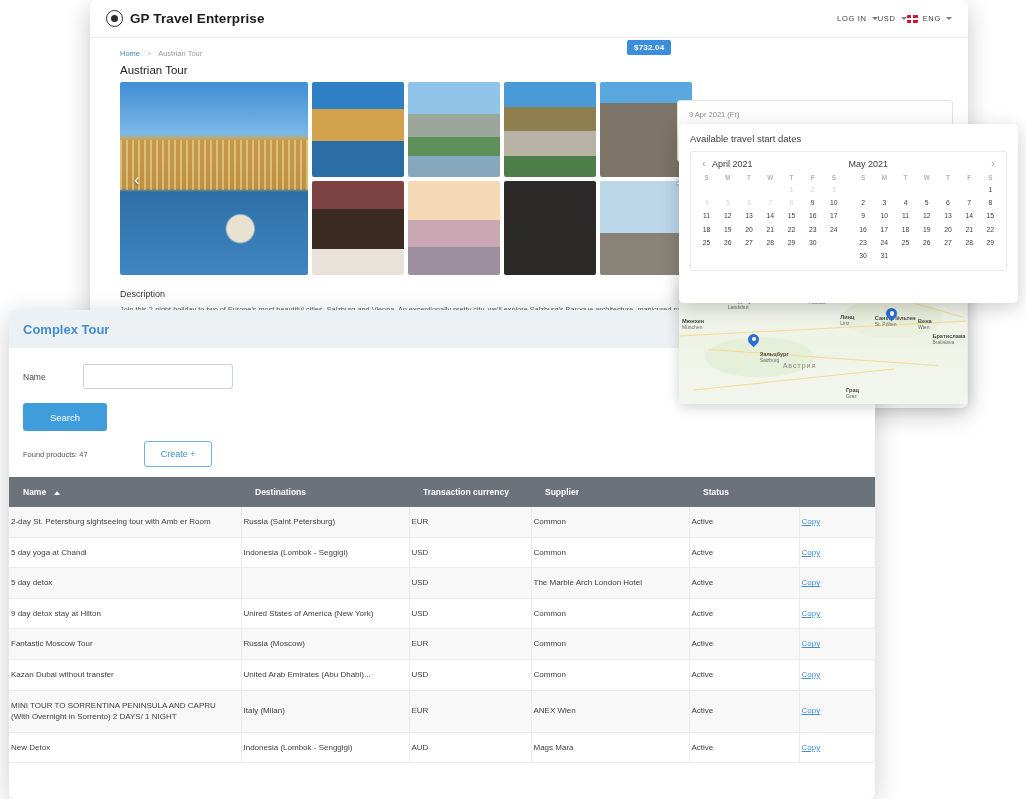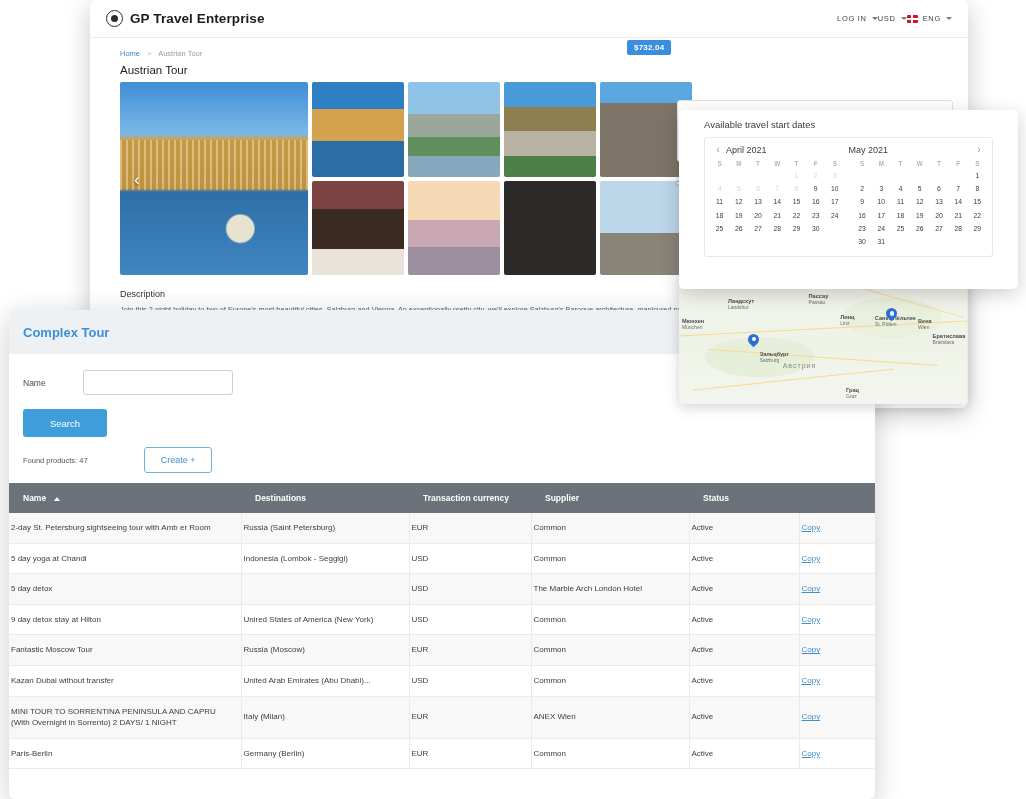--- a/index.html
+++ b/index.html
@@ -106,23 +106,23 @@
   .ico-cal { border: 1px solid #5aa9e0; border-radius: 1.5px; background:#fff; }
   .ico-cal::before { content:""; position:absolute; left:0; top:0; right:0; height:2.5px; background:#5aa9e0;}
   .ico-cal::after { content:""; position:absolute; left:1.5px; bottom:1.5px; width:2px; height:2px; background:#5aa9e0;}
   .ico-sun { border-radius:50%; border:1.2px solid #7ab8e4; }
   .gen-label { width: 52px; color: #6b6b6b; }
   .gen-val { color: #3f3f3f; }
   .reset-link { font-size: 7.5px; color: #3f86c9; text-decoration: underline; margin: 7px 0 0 26px; display:inline-block; cursor:pointer;}
 
   
   .cal-popup {
-    position: absolute; left: 679px; top: 110px; width: 339px; height: 179px;
+    position: absolute; left: 679px; top: 124px; width: 339px; height: 179px;
     background: #fff; border-radius: 5px; box-shadow: 0 5px 20px rgba(0,0,0,.20);
-    padding: 9px 25px; z-index: 30;
+    padding: 9px 11px; z-index: 30;
   }
   .cal-title { font-size: 9.5px; color: #3c3c3c; margin-bottom: 7px; }
   .cal-frame { border: 1px solid #e8e8e8; border-radius: 3px; padding: 6px 5px 8px 5px; }
   .cal-head { display: flex; align-items: center; margin-bottom: 3px; }
   .cal-nav { font-size: 10px; color: #9b9b9b; cursor: pointer; width: 16px; text-align:center; }
   .cal-month { flex: 1; text-align: left; font-size: 9px; color: #3c3c3c; }
   .cal-months { display: flex; gap: 8px; }
   .cal-col { width: 151px; }
   .dow-row, .day-row { display: grid; grid-template-columns: repeat(7, 1fr); }
   .dow { font-size: 6.3px; color: #b4b4b4; text-align: center; font-weight: bold; padding: 2px 0; }
@@ -168,21 +168,21 @@
   }
   .map-label-austria { position:absolute; left:36%; top:66%; font-size:7px; color:#8a8a8a; letter-spacing:1px;}
 
   
   .ct-window {
     position: absolute; left: 9px; top: 310px; width: 866px; height: 489px;
     background: #fff; border-radius: 6px;
     box-shadow: 0 6px 28px rgba(0,0,0,0.20);
     overflow: hidden;
   }
-  .ct-head { height: 44px; background: #eef1f4; display: flex; align-items: center; padding: 0 14px; }
+  .ct-head { height: 38px; background: #eef1f4; display: flex; align-items: center; padding: 0 14px; }
   .ct-title { font-size: 13px; font-weight: bold; color: #3f8fd2; }
   .ct-search { padding: 16px 14px 0 14px; }
   .srow { display: flex; align-items: center; gap: 14px; margin-bottom: 14px; }
   .slabel { font-size: 8.5px; color: #4a4a4a; width: 46px; }
   .sinput {
     width: 150px; height: 25px; border: 1px solid #c9d2da; border-radius: 3px;
     background: #fff; font-size: 8.5px; padding: 0 7px; color: #333;
     font-family: "Liberation Sans", sans-serif;
   }
   .sbtn {
@@ -536,24 +536,24 @@
           </tr>
           <tr>
             <td>MINI TOUR TO SORRENTINA PENINSULA AND CAPRU (With Overnight in Sorrento) 2 DAYS/ 1 NIGHT</td>
             <td>Italy (Milan)</td>
             <td>EUR</td>
             <td>ANEX Wien</td>
             <td>Active</td>
             <td><span class="copy-link">Copy</span></td>
           </tr>
           <tr>
-            <td>Paris-Berlin</td>
-            <td>Germany (Berlin)</td>
-            <td>EUR</td>
-            <td>Common</td>
+            <td>New Detox</td>
+            <td>Indonesia (Lombok  - Senggigi)</td>
+            <td>AUD</td>
+            <td>Mags Mara</td>
             <td>Active</td>
             <td><span class="copy-link">Copy</span></td>
           </tr>
         </tbody>
     </table>
   </div>
 
 </div>
 
 </body></html>

